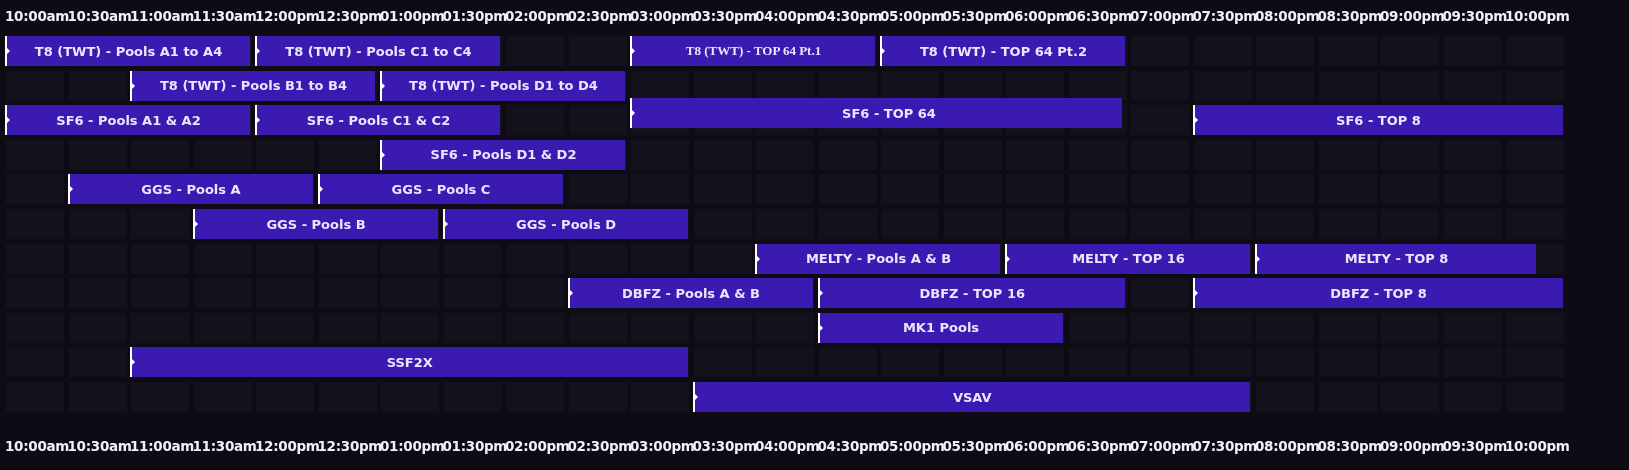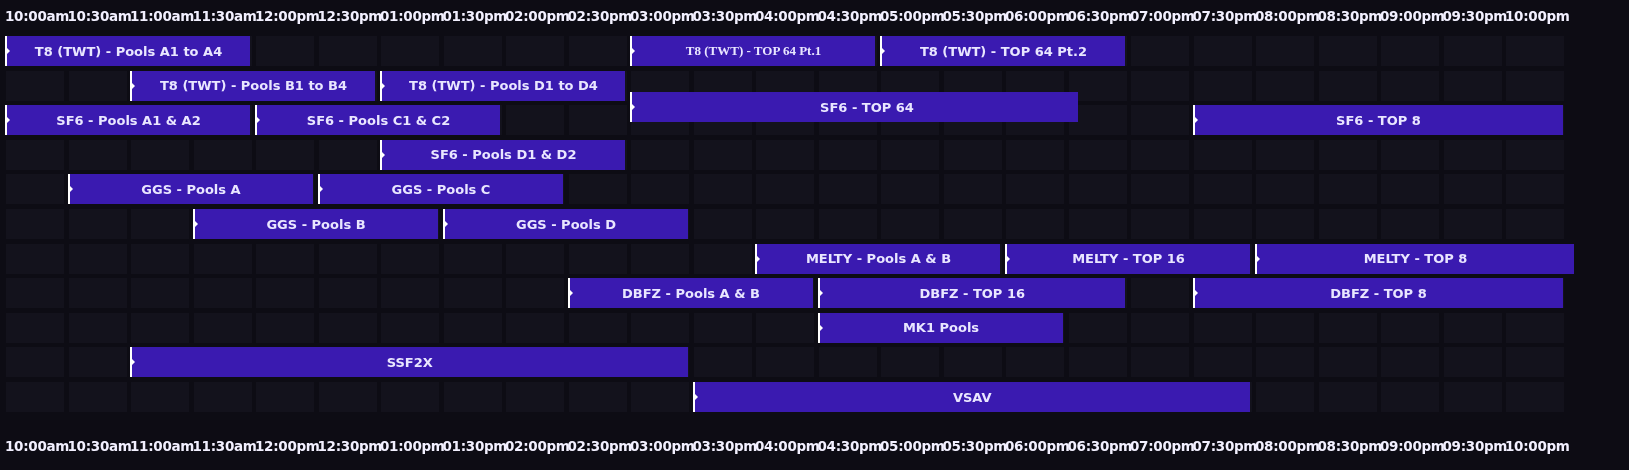--- a/index.html
+++ b/index.html
@@ -341,20 +341,24 @@
     <div class="grid-cell" style="left: 1188.5px; top: 347px;"></div>
     <div class="grid-cell" style="left: 1251px; top: 347px;"></div>
     <div class="grid-cell" style="left: 1313.5px; top: 347px;"></div>
     <div class="grid-cell" style="left: 1376px; top: 347px;"></div>
     <div class="grid-cell" style="left: 1438.5px; top: 347px;"></div>
     <div class="grid-cell" style="left: 1501px; top: 347px;"></div>
     <div class="event" style="left: 0px; top: 1px; width: 245px;">
       <span class="marker"></span>
       <span>T8 (TWT) - Pools A1 to A4</span>
     </div>
+    <div class="event" style="left: 250px; top: 1px; width: 245px;">
+      <span class="marker"></span>
+      <span>T8 (TWT) - Pools C1 to C4</span>
+    </div>
     <div class="event" style="left: 625px; top: 1px; width: 245px; font-family: Liberation Serif, serif;">
       <span class="marker"></span>
       <span>T8 (TWT) - TOP 64 Pt.1</span>
     </div>
     <div class="event" style="left: 875px; top: 1px; width: 245px;">
       <span class="marker"></span>
       <span>T8 (TWT) - TOP 64 Pt.2</span>
     </div>
     <div class="event" style="left: 125px; top: 35.6px; width: 245px;">
       <span class="marker"></span>
@@ -365,21 +369,21 @@
       <span>T8 (TWT) - Pools D1 to D4</span>
     </div>
     <div class="event" style="left: 0px; top: 70.2px; width: 245px;">
       <span class="marker"></span>
       <span>SF6 - Pools A1 &amp; A2</span>
     </div>
     <div class="event" style="left: 250px; top: 70.2px; width: 245px;">
       <span class="marker"></span>
       <span>SF6 - Pools C1 &amp; C2</span>
     </div>
-    <div class="event" style="left: 625px; top: 57px; width: 448px; padding-left: 24px;">
+    <div class="event" style="left: 625px; top: 63px; width: 492px; padding-left: 24px;">
       <span class="marker"></span>
       <span>SF6 - TOP 64</span>
     </div>
     <div class="event" style="left: 1187.5px; top: 70.2px; width: 370px;">
       <span class="marker"></span>
       <span>SF6 - TOP 8</span>
     </div>
     <div class="event" style="left: 375px; top: 104.8px; width: 245px;">
       <span class="marker"></span>
       <span>SF6 - Pools D1 &amp; D2</span>
@@ -401,21 +405,21 @@
       <span>GGS - Pools D</span>
     </div>
     <div class="event" style="left: 750px; top: 208.6px; width: 245px;">
       <span class="marker"></span>
       <span>MELTY - Pools A &amp; B</span>
     </div>
     <div class="event" style="left: 1000px; top: 208.6px; width: 245px;">
       <span class="marker"></span>
       <span>MELTY - TOP 16</span>
     </div>
-    <div class="event" style="left: 1250px; top: 208.6px; width: 319px;">
+    <div class="event" style="left: 1250px; top: 208.6px; width: 281px;">
       <span class="marker"></span>
       <span>MELTY - TOP 8</span>
     </div>
     <div class="event" style="left: 562.5px; top: 243.2px; width: 245px;">
       <span class="marker"></span>
       <span>DBFZ - Pools A &amp; B</span>
     </div>
     <div class="event" style="left: 812.5px; top: 243.2px; width: 307.5px;">
       <span class="marker"></span>
       <span>DBFZ - TOP 16</span>

